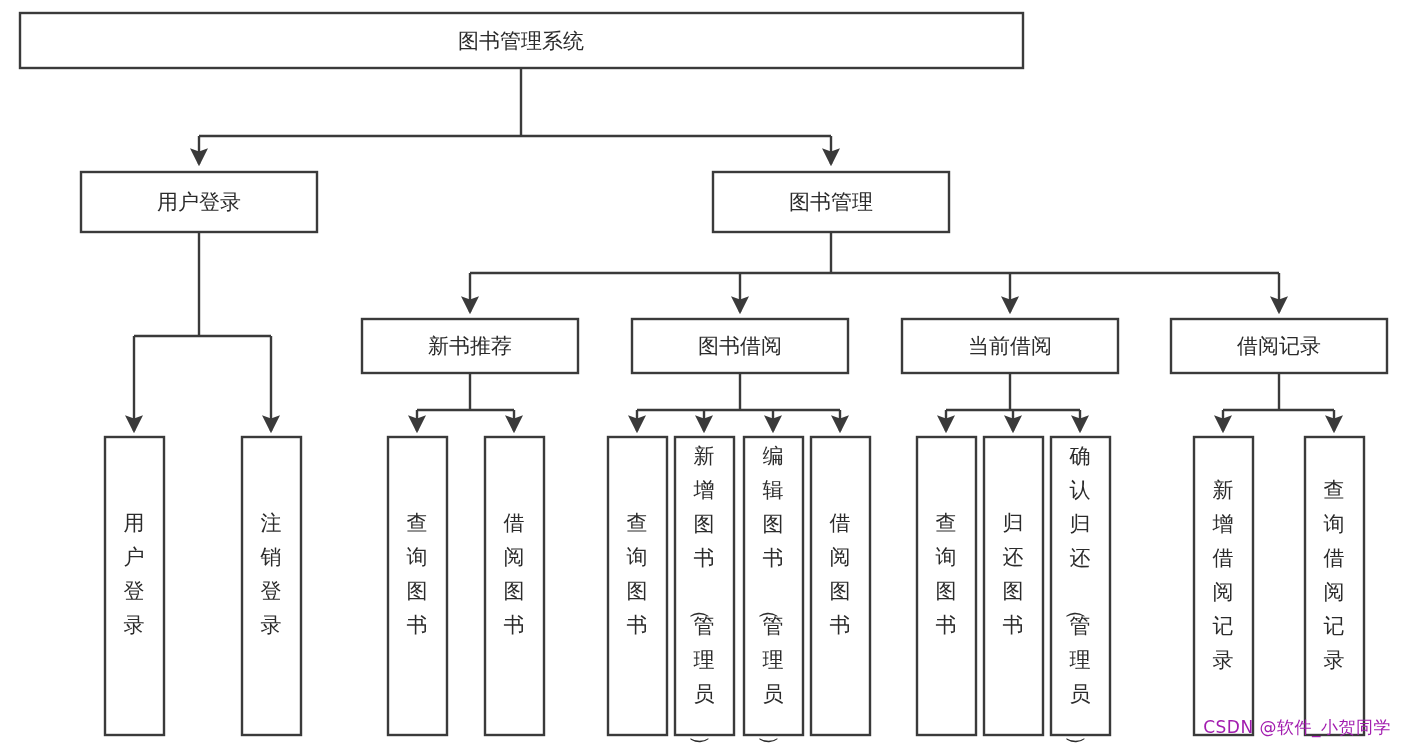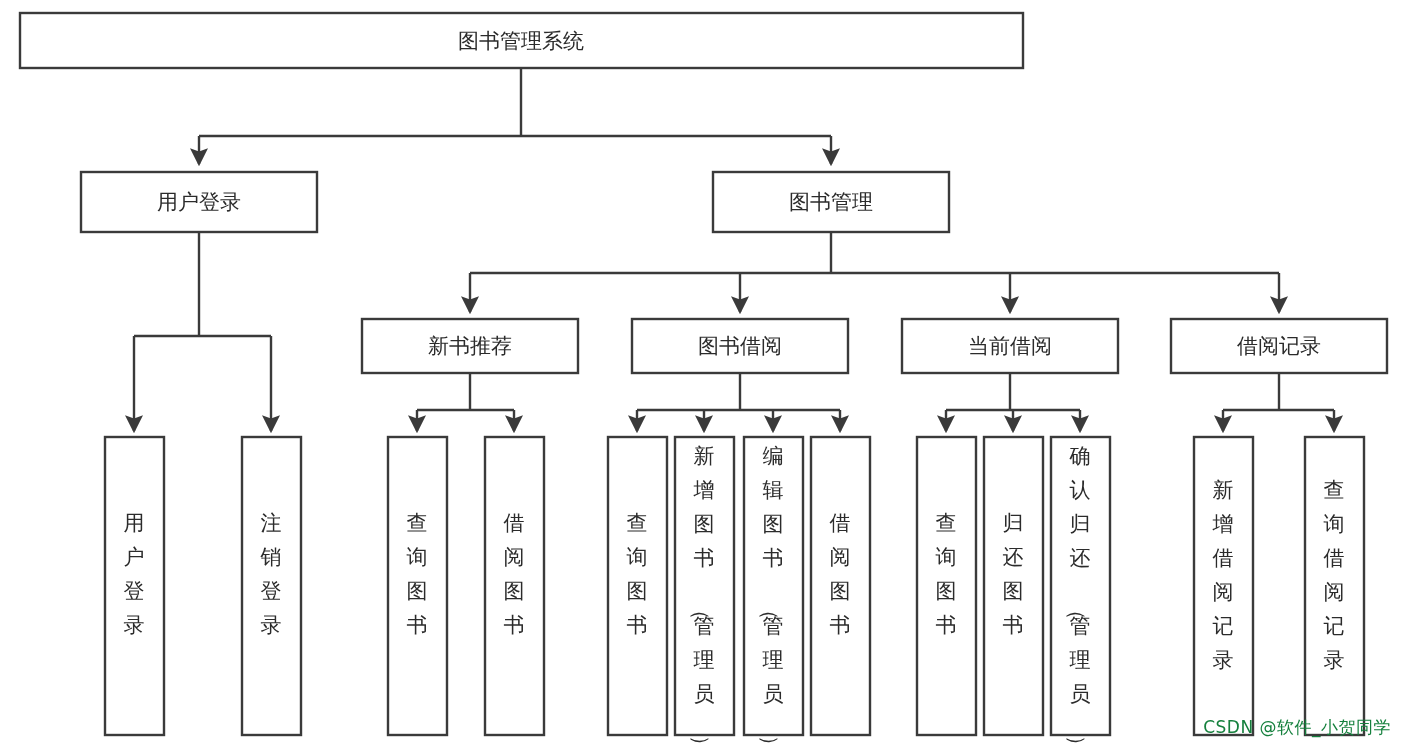--- a/index.html
+++ b/index.html
@@ -50,21 +50,21 @@
   .node-label-v {
     fill: #2b2b2b;
     font-family: "DejaVu Sans", "Liberation Sans", sans-serif;
     font-size: 21px;
     text-anchor: middle;
   }
   .watermark {
     position: absolute;
     right: 14px;
     bottom: 8px;
-    color: #15803d;
+    color: #a21caf;
     font-size: 17px;
     font-family: "DejaVu Sans", "Liberation Sans", sans-serif;
     letter-spacing: 0.5px;
     white-space: nowrap;
     user-select: none;
   }
 </style>
 </head>
 <body>
 

